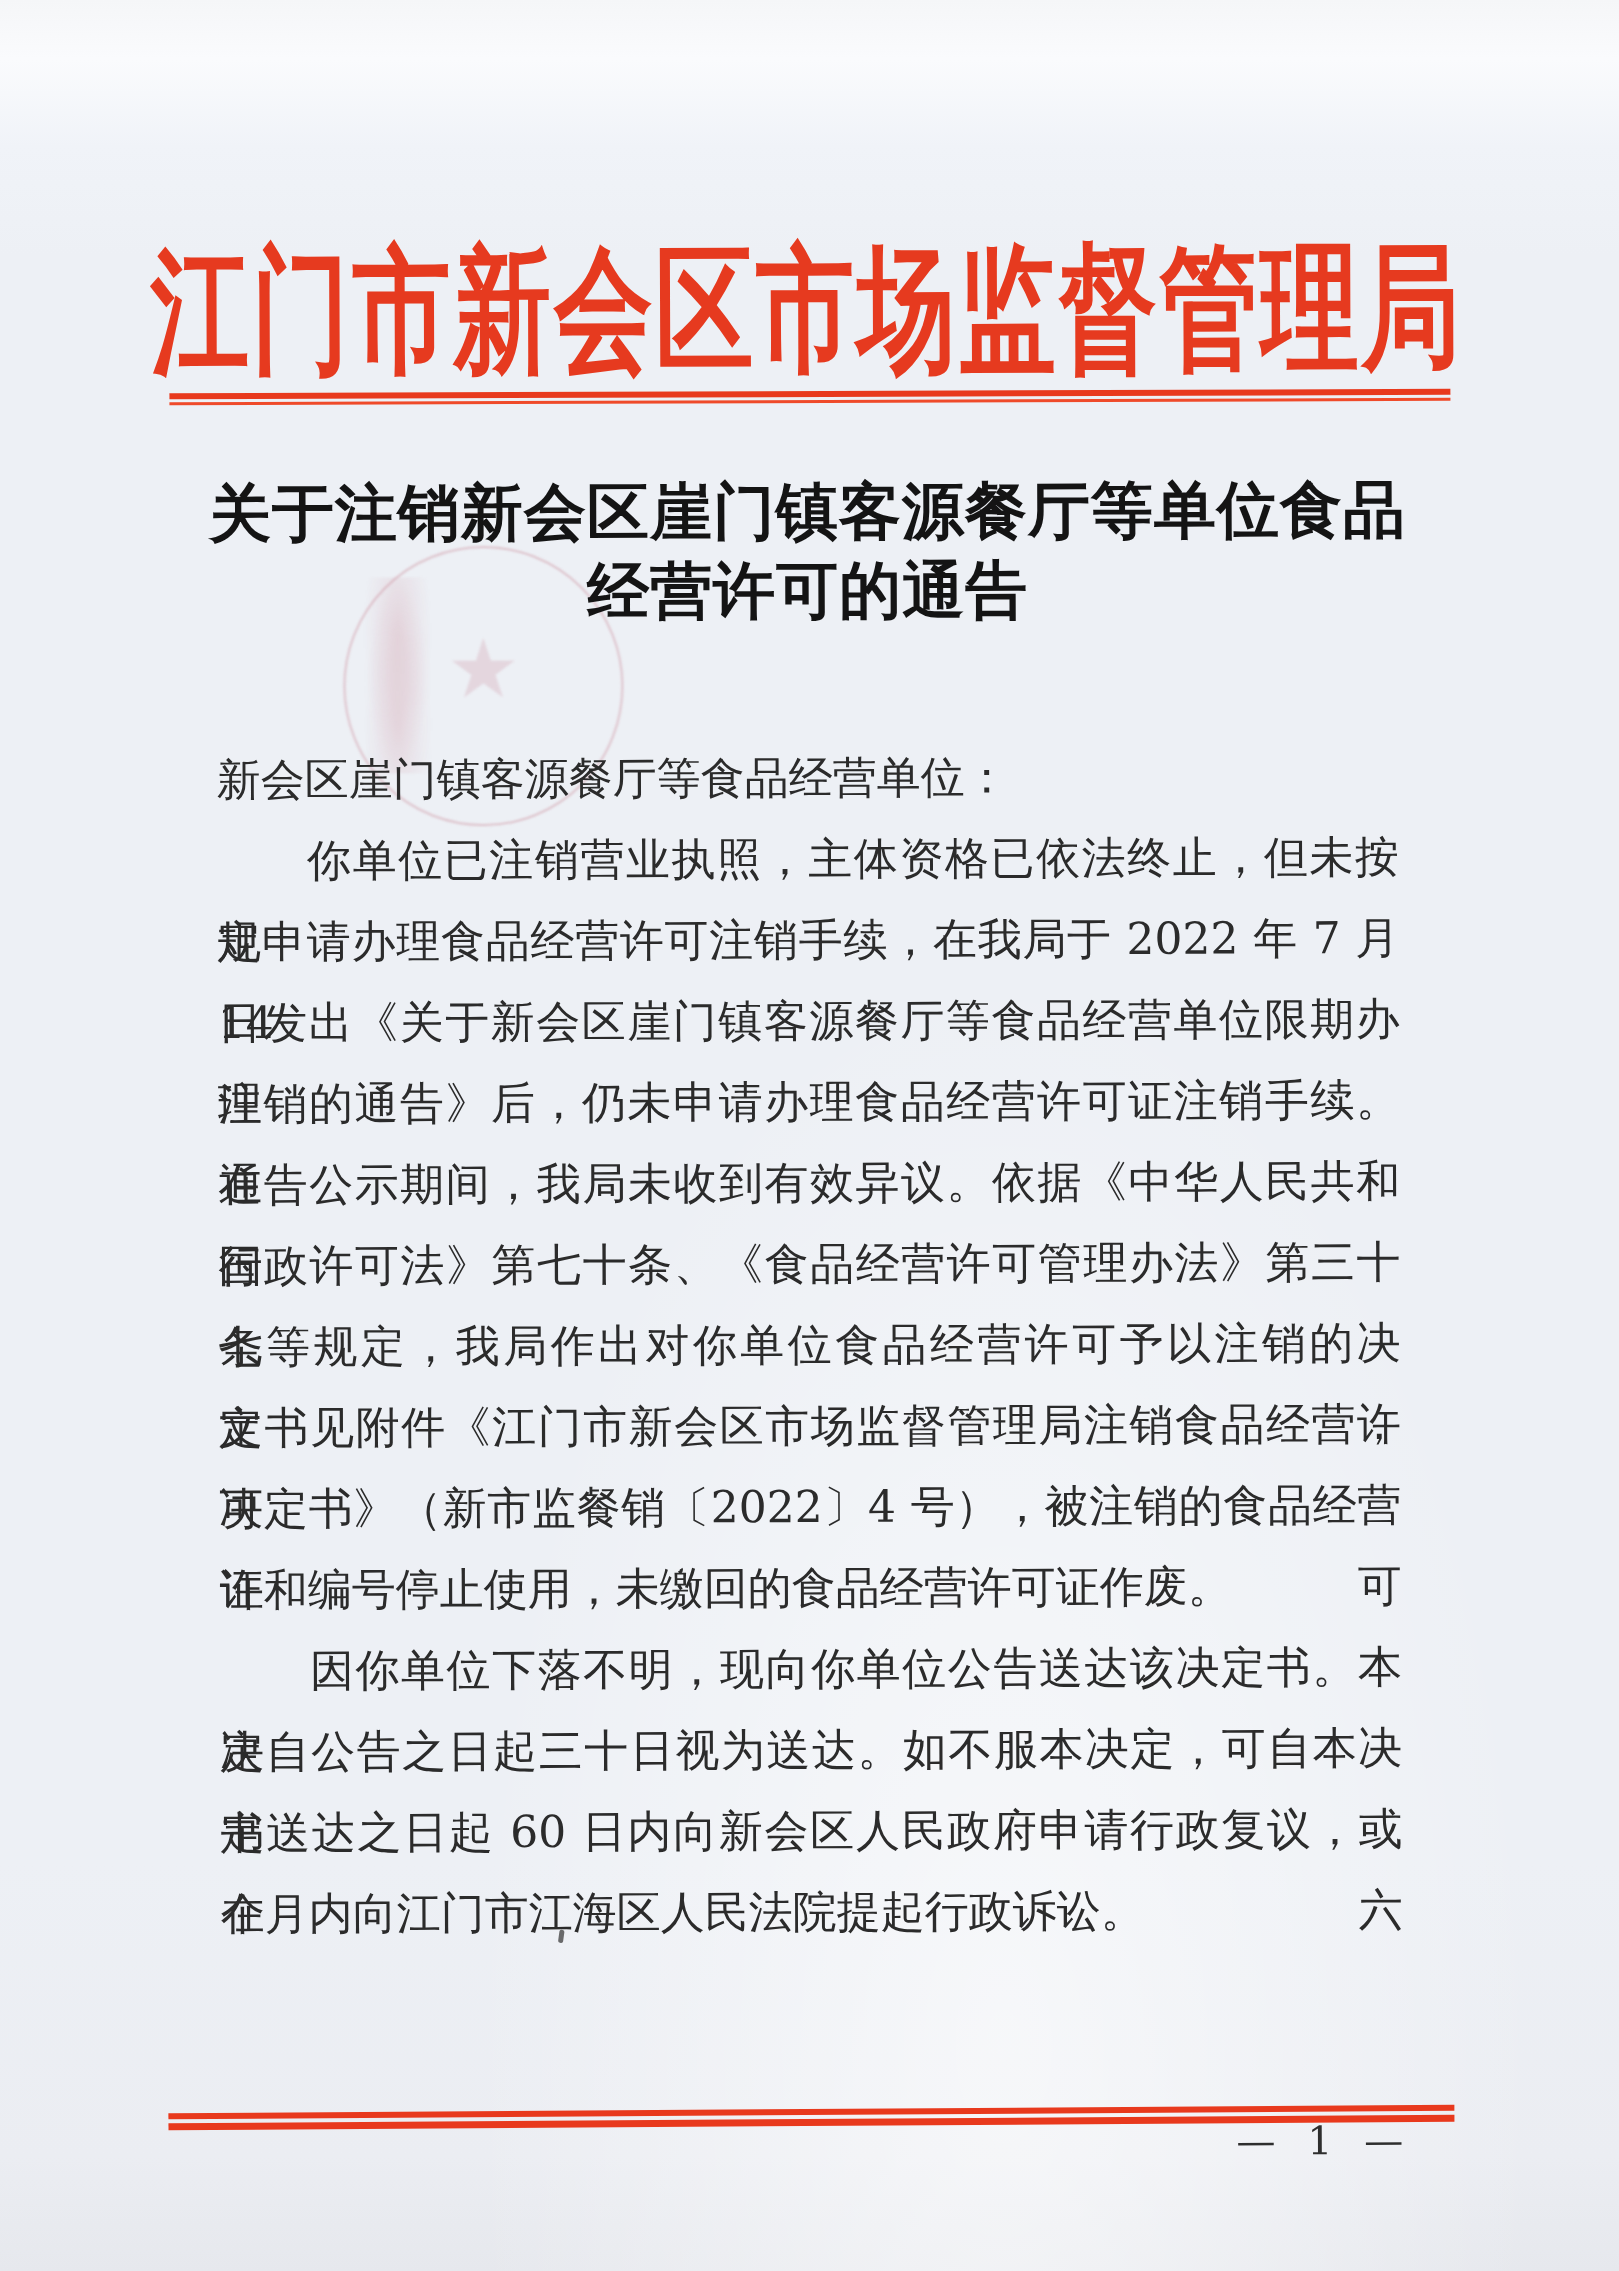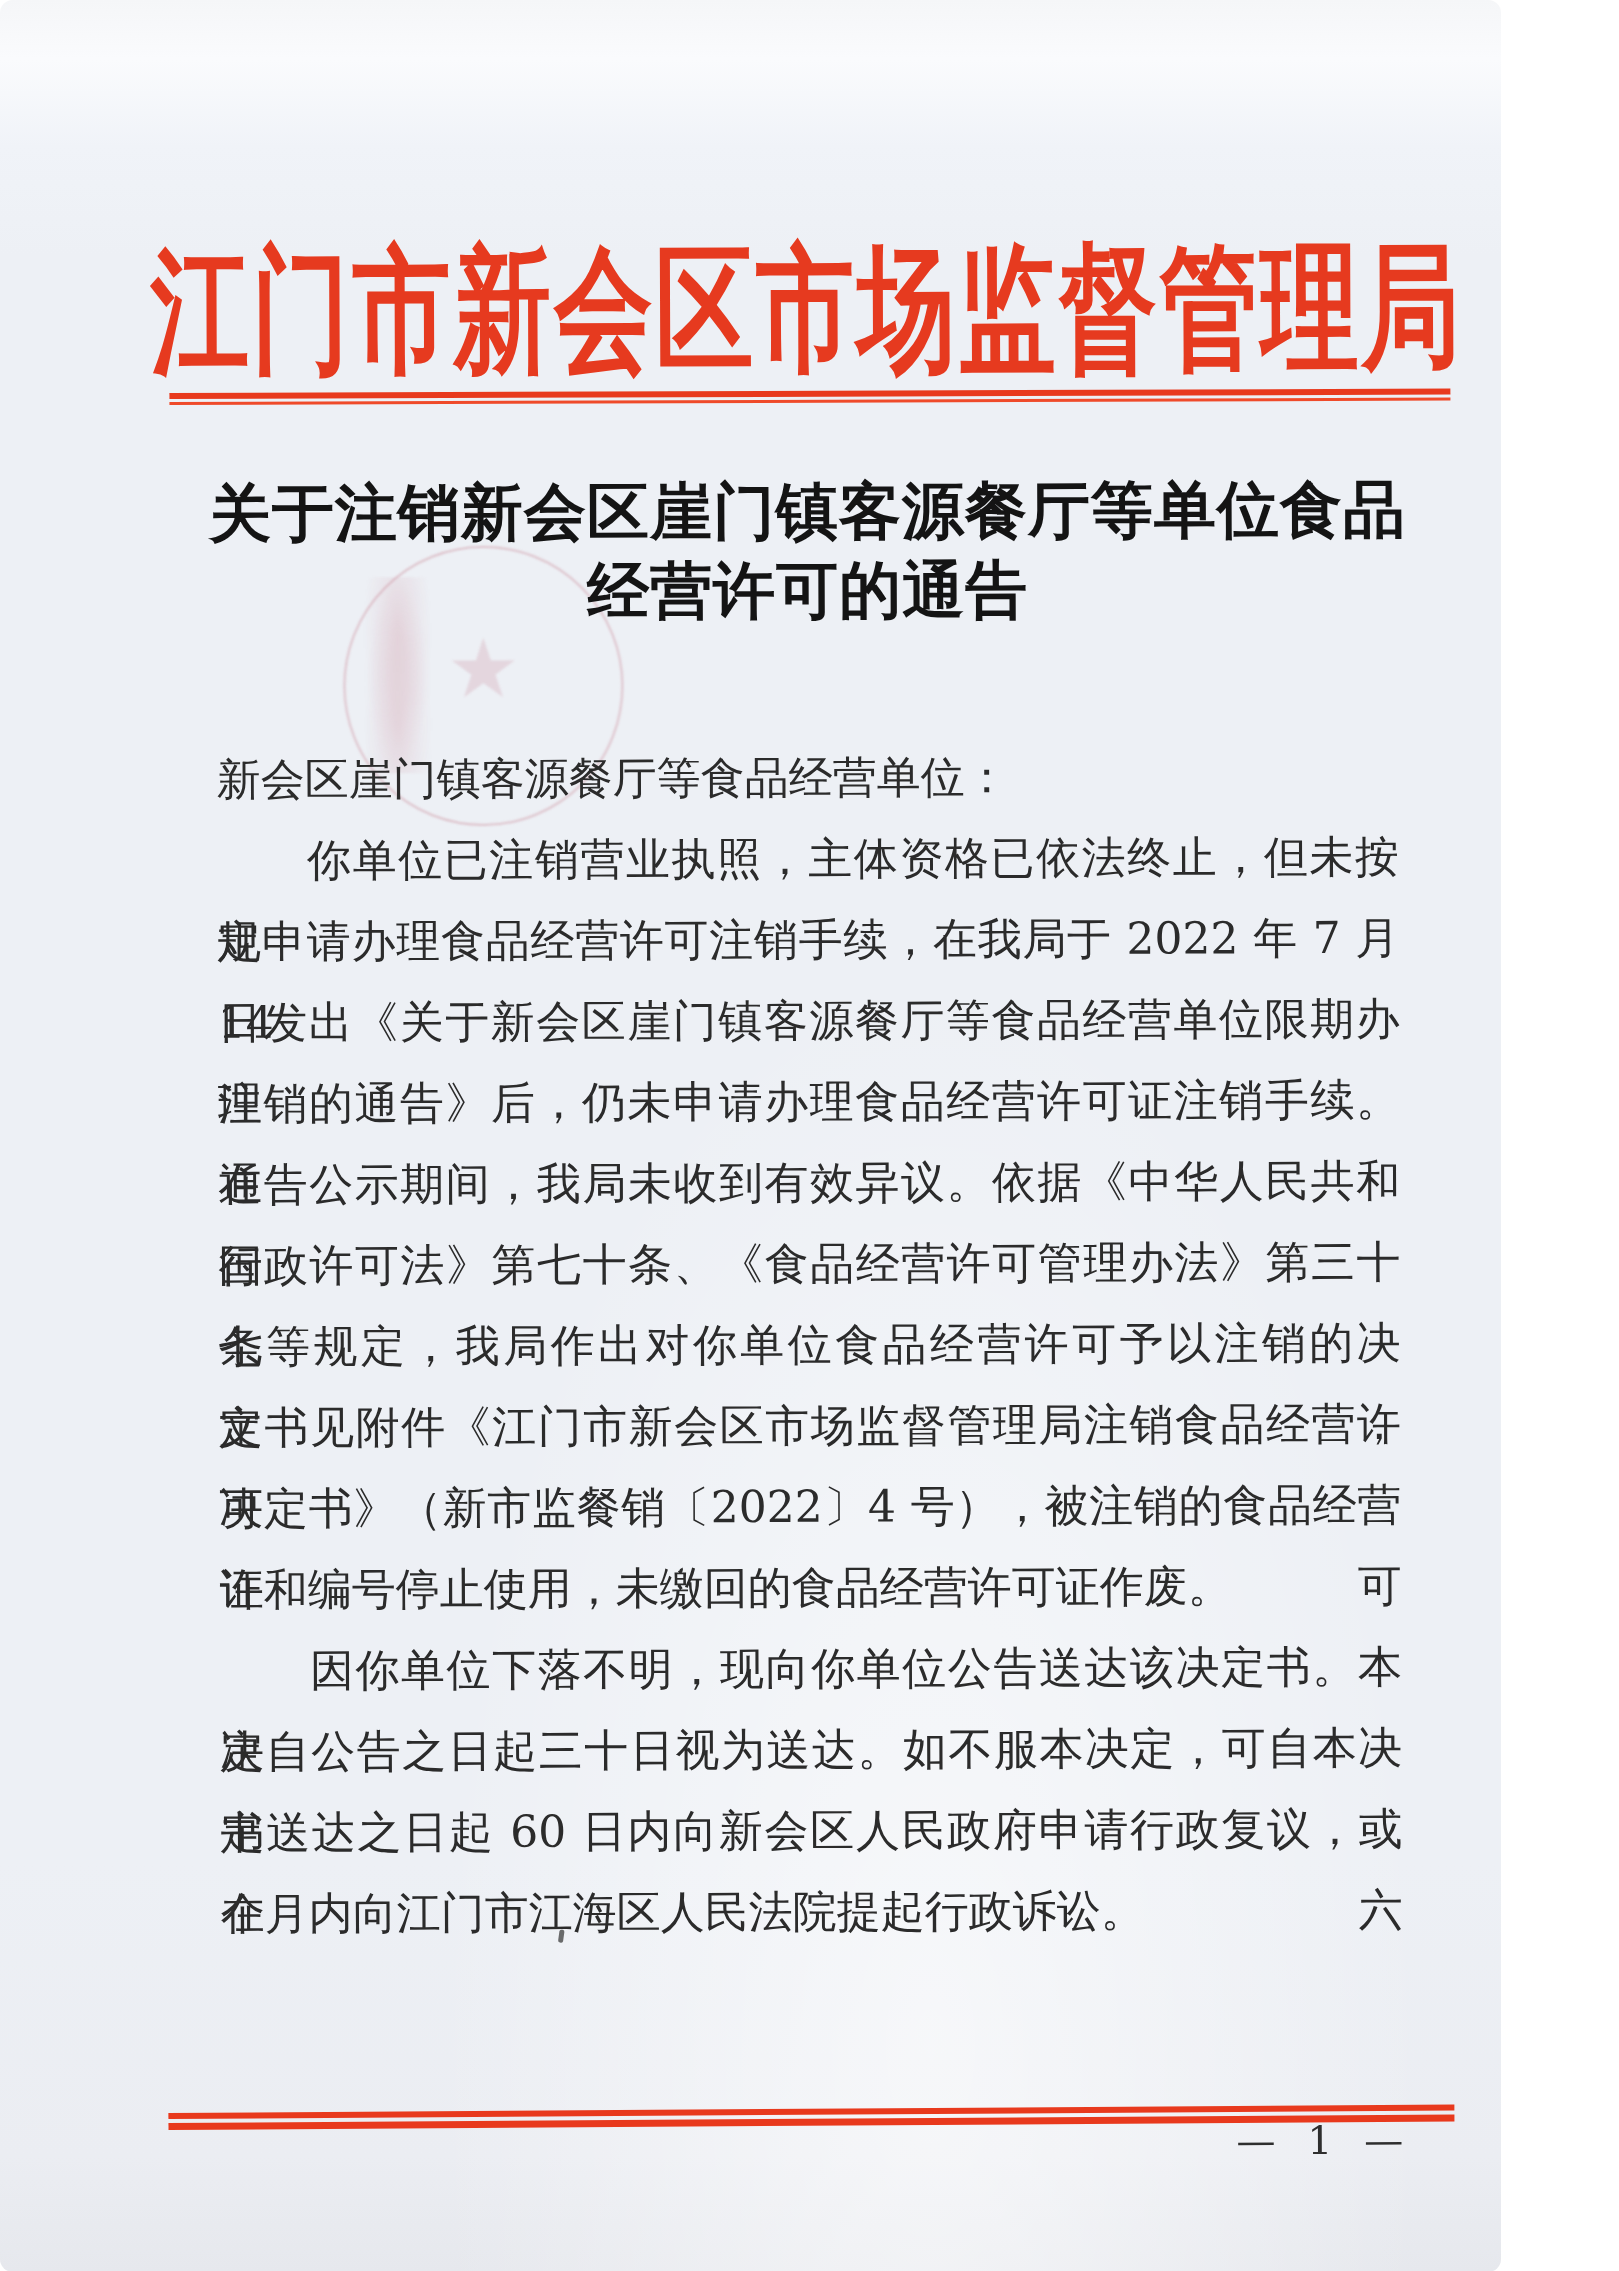--- a/index.html
+++ b/index.html
@@ -3,34 +3,33 @@
 <meta charset="utf-8">
 <style>
   html, body {
     margin: 0;
     padding: 0;
     background: #ffffff;
     font-family: "DejaVu Serif", serif;
   }
   .page {
     position: relative;
-    width: 1501px;
+    width: 1619px;
     height: 2272px;
     overflow: hidden;
     background:
       radial-gradient(ellipse at 62% 90%, rgba(255,255,255,0.55) 0%, rgba(255,255,255,0) 38%),
       linear-gradient(180deg,
         #f5f6f8 0px,
         #fafbfd 59px,
         #f0f3f8 147px,
         #edf0f5 255px,
         #edf0f5 1862px,
         #ebedf2 2156px,
         #e6e8ed 2272px);
-    border-radius: 13px;
   }
   .tilt {
     position: absolute;
     left: 0; top: 0; right: 0; bottom: 0;
     transform: rotate(-0.2deg);
     transform-origin: 50% 50%;
   }
 
   
   .org-title {

